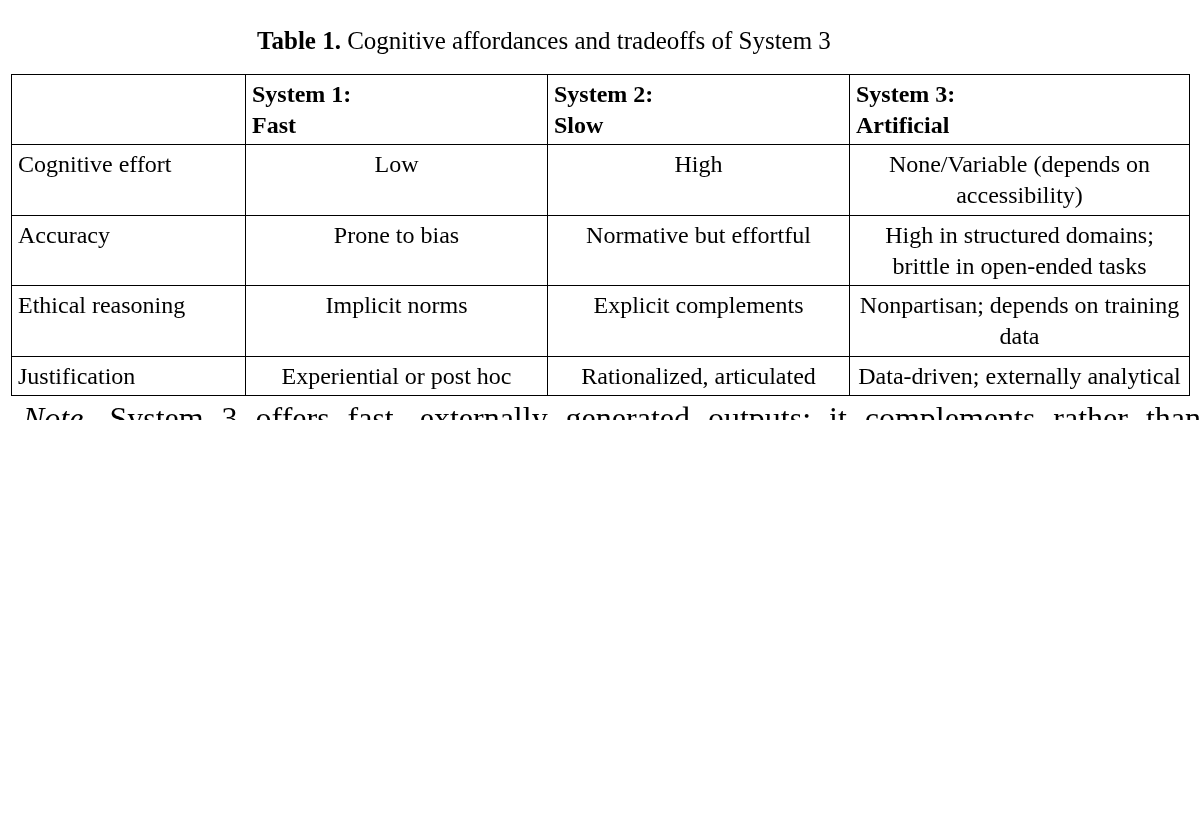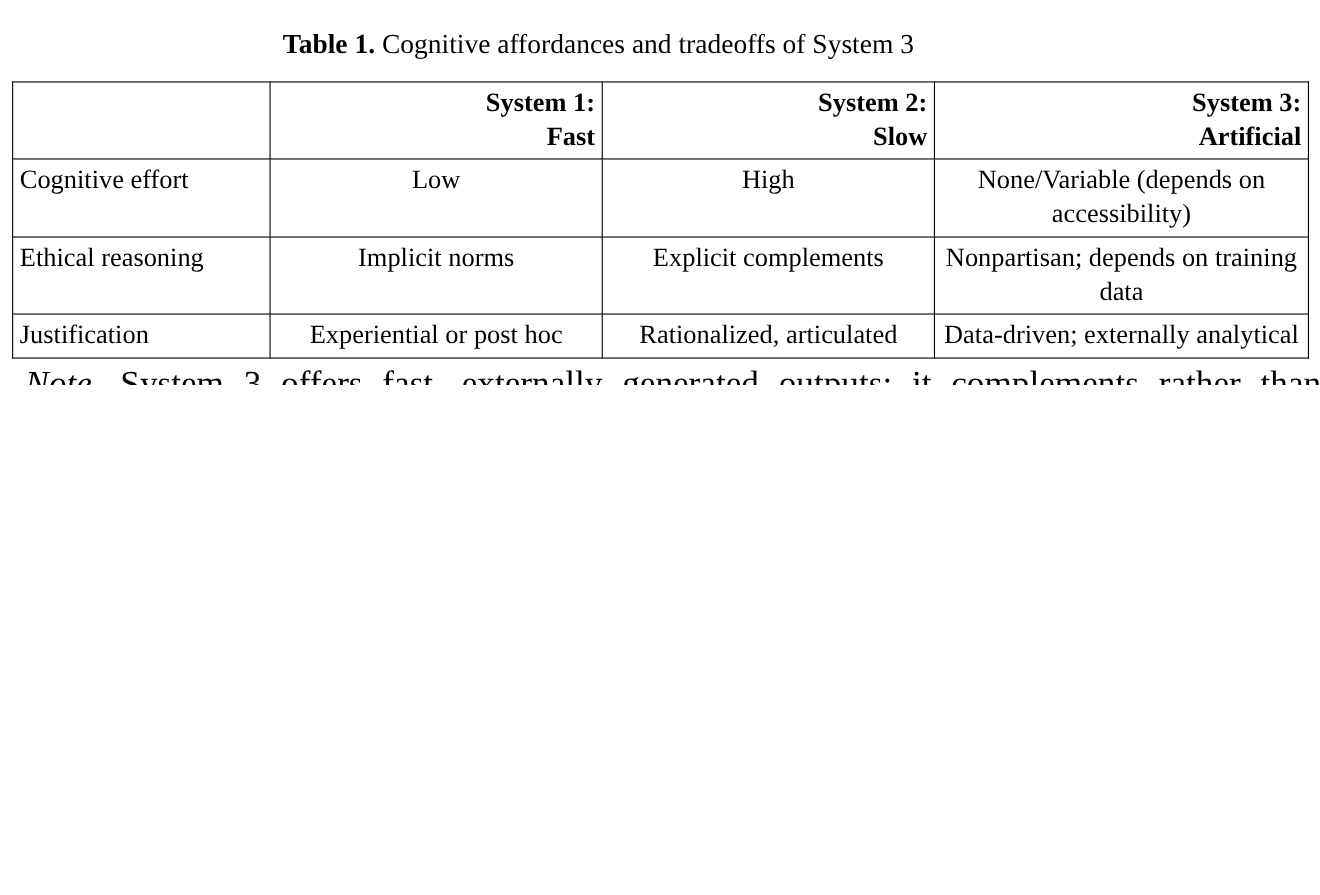--- a/index.html
+++ b/index.html
@@ -43,21 +43,21 @@
     line-height: 1.28;
     padding: 4px 6px;
     vertical-align: top;
   }
   col.c0 { width: 234px; }
   col.c1 { width: 302px; }
   col.c2 { width: 302px; }
   col.c3 { width: 340px; }
 
   th.hdr {
-    text-align: right;
+    text-align: left;
     font-weight: bold;
     padding-top: 10px;
     padding-bottom: 8px;
   }
   th.hdr .l1 { display: block; }
   th.hdr .l2 { display: block; }
   th.corner {
     border: 1px solid #000000;
   }
   td.rowhead {
@@ -114,20 +114,26 @@
     </thead>
     <tbody>
       <tr>
         <td class="rowhead">Cognitive effort</td>
         <td class="cell">Low</td>
         <td class="cell">High</td>
         <td class="cell">None/Variable
 (depends on accessibility)</td>
       </tr>
       <tr>
+        <td class="rowhead">Accuracy</td>
+        <td class="cell">Prone to bias</td>
+        <td class="cell">Normative but effortful</td>
+        <td class="cell">High in structured domains; brittle in open-ended tasks</td>
+      </tr>
+      <tr>
         <td class="rowhead">Ethical reasoning</td>
         <td class="cell">Implicit norms</td>
         <td class="cell">Explicit complements</td>
         <td class="cell">Nonpartisan; depends on training data</td>
       </tr>
       <tr>
         <td class="rowhead">Justification</td>
         <td class="cell">Experiential or post hoc</td>
         <td class="cell">Rationalized, articulated</td>
         <td class="cell">Data-driven; externally analytical</td>

